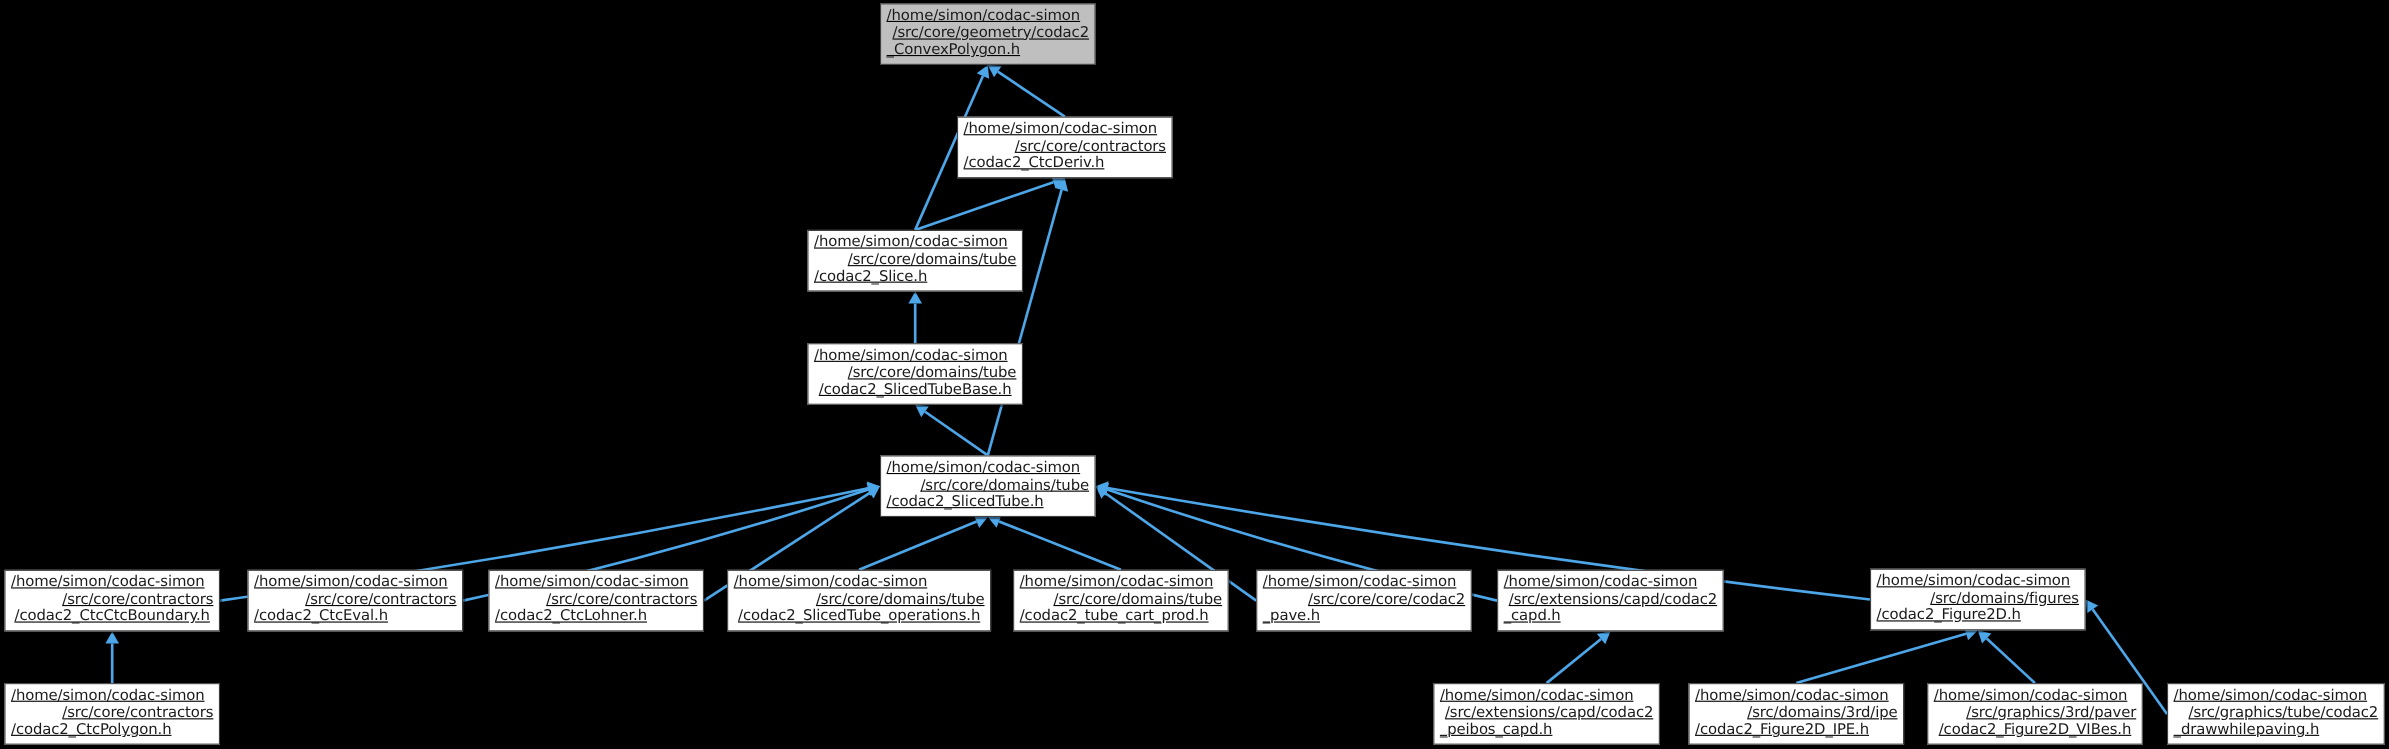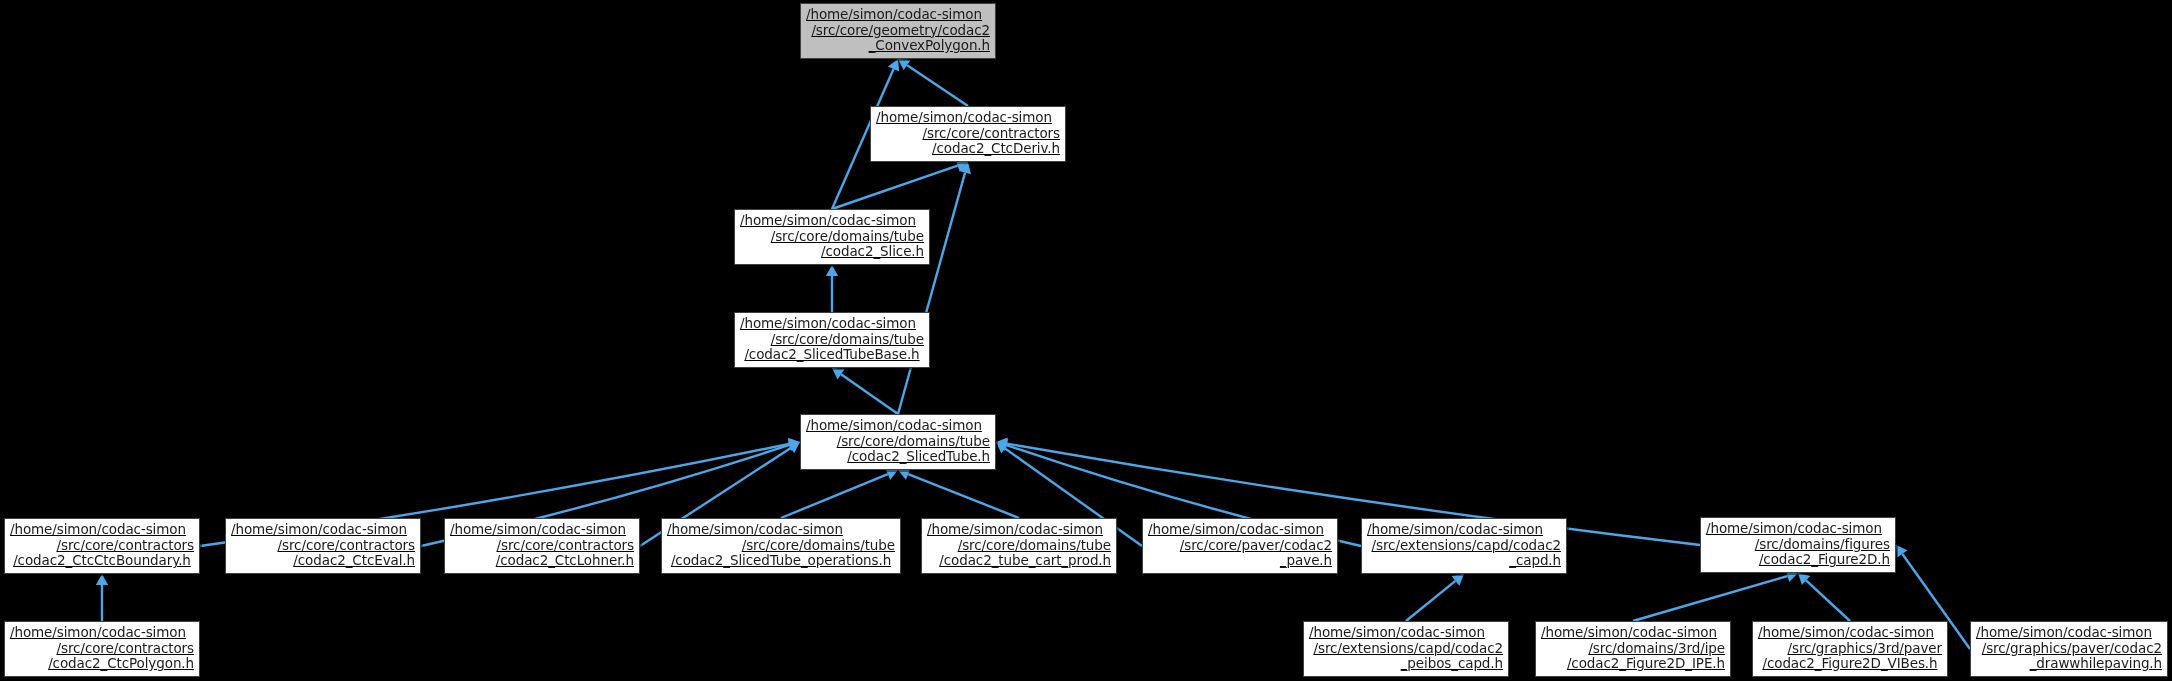--- a/index.html
+++ b/index.html
@@ -27,21 +27,21 @@
   .node.root{background:#bfbfbf;border-color:#404040;}
   .node .ln{
     font-size:13.5px;
     line-height:15.6px;
     color:#1a1a1a;
     white-space:pre;
     letter-spacing:-0.1px;
   }
   .node .ln.l1{text-align:left;}
   .node .ln.l2{text-align:right;}
-  .node .ln.l3{text-align:right;}
+  .node .ln.l3{text-align:left;}
   .node .ln.l3.left{text-align:center;}
 </style>
 </head>
 <body>
 
 <div id="canvas">
   <svg id="edges" viewBox="0 0 2172 681" xmlns="http://www.w3.org/2000/svg">
       <g>
         <path d="M 968 106 L 907.132432439802 65.13177606672421" stroke="#4da6e8" stroke-width="2.4" fill="none"></path>
         <polygon points="898,59 910.5885244046829,59.984405055199446 903.6763404749211,70.27914707824898" fill="#4da6e8"></polygon>
@@ -164,21 +164,21 @@
       <span class="ln l2">/src/core/domains/tube</span>
       <span class="ln l3 left">/codac2_SlicedTube_operations.h</span>
     </div>
     <div class="node" style="left: 921px; top: 518px; width: 196px; height: 56px;">
       <span class="ln l1">/home/simon/codac-simon</span>
       <span class="ln l2">/src/core/domains/tube</span>
       <span class="ln l3">/codac2_tube_cart_prod.h</span>
     </div>
     <div class="node" style="left: 1142px; top: 518px; width: 196px; height: 56px;">
       <span class="ln l1">/home/simon/codac-simon</span>
-      <span class="ln l2">/src/core/paver/codac2</span>
+      <span class="ln l2">/src/core/core/codac2</span>
       <span class="ln l3">_pave.h</span>
     </div>
     <div class="node" style="left: 1361px; top: 518px; width: 206px; height: 56px;">
       <span class="ln l1">/home/simon/codac-simon</span>
       <span class="ln l2">/src/extensions/capd/codac2</span>
       <span class="ln l3">_capd.h</span>
     </div>
     <div class="node" style="left: 1700px; top: 517px; width: 196px; height: 56px;">
       <span class="ln l1">/home/simon/codac-simon</span>
       <span class="ln l2">/src/domains/figures</span>
@@ -199,16 +199,16 @@
       <span class="ln l2">/src/domains/3rd/ipe</span>
       <span class="ln l3">/codac2_Figure2D_IPE.h</span>
     </div>
     <div class="node" style="left: 1752px; top: 621px; width: 196px; height: 56px;">
       <span class="ln l1">/home/simon/codac-simon</span>
       <span class="ln l2">/src/graphics/3rd/paver</span>
       <span class="ln l3 left">/codac2_Figure2D_VIBes.h</span>
     </div>
     <div class="node" style="left: 1970px; top: 621px; width: 198px; height: 56px;">
       <span class="ln l1">/home/simon/codac-simon</span>
-      <span class="ln l2">/src/graphics/paver/codac2</span>
+      <span class="ln l2">/src/graphics/tube/codac2</span>
       <span class="ln l3">_drawwhilepaving.h</span>
     </div>
   </div>
 
 </body></html>

